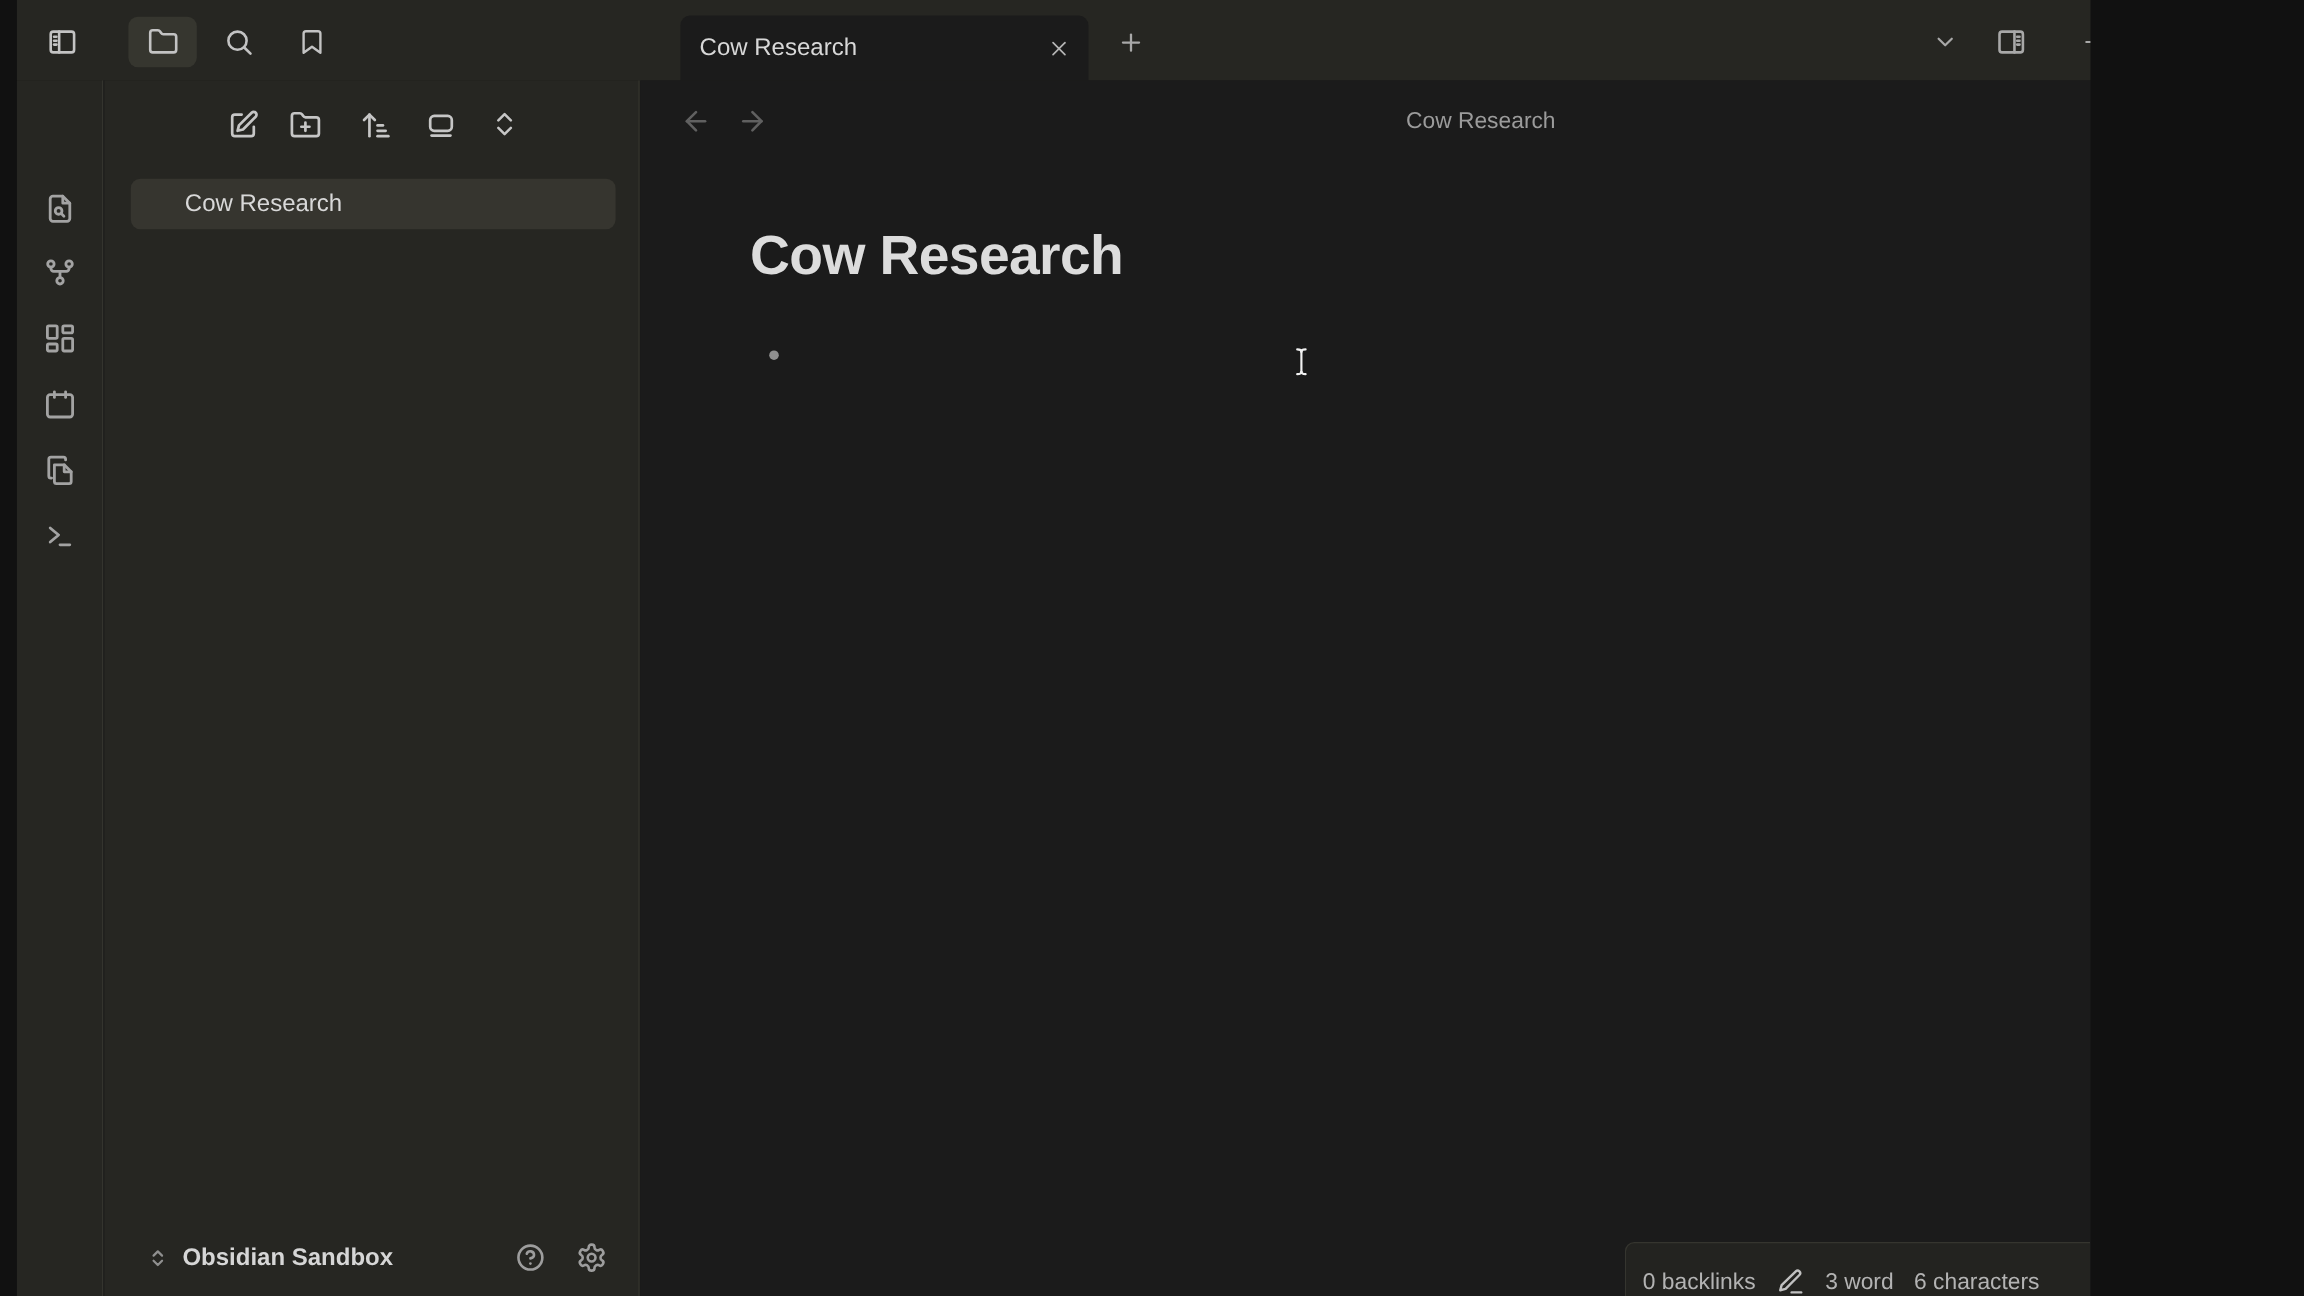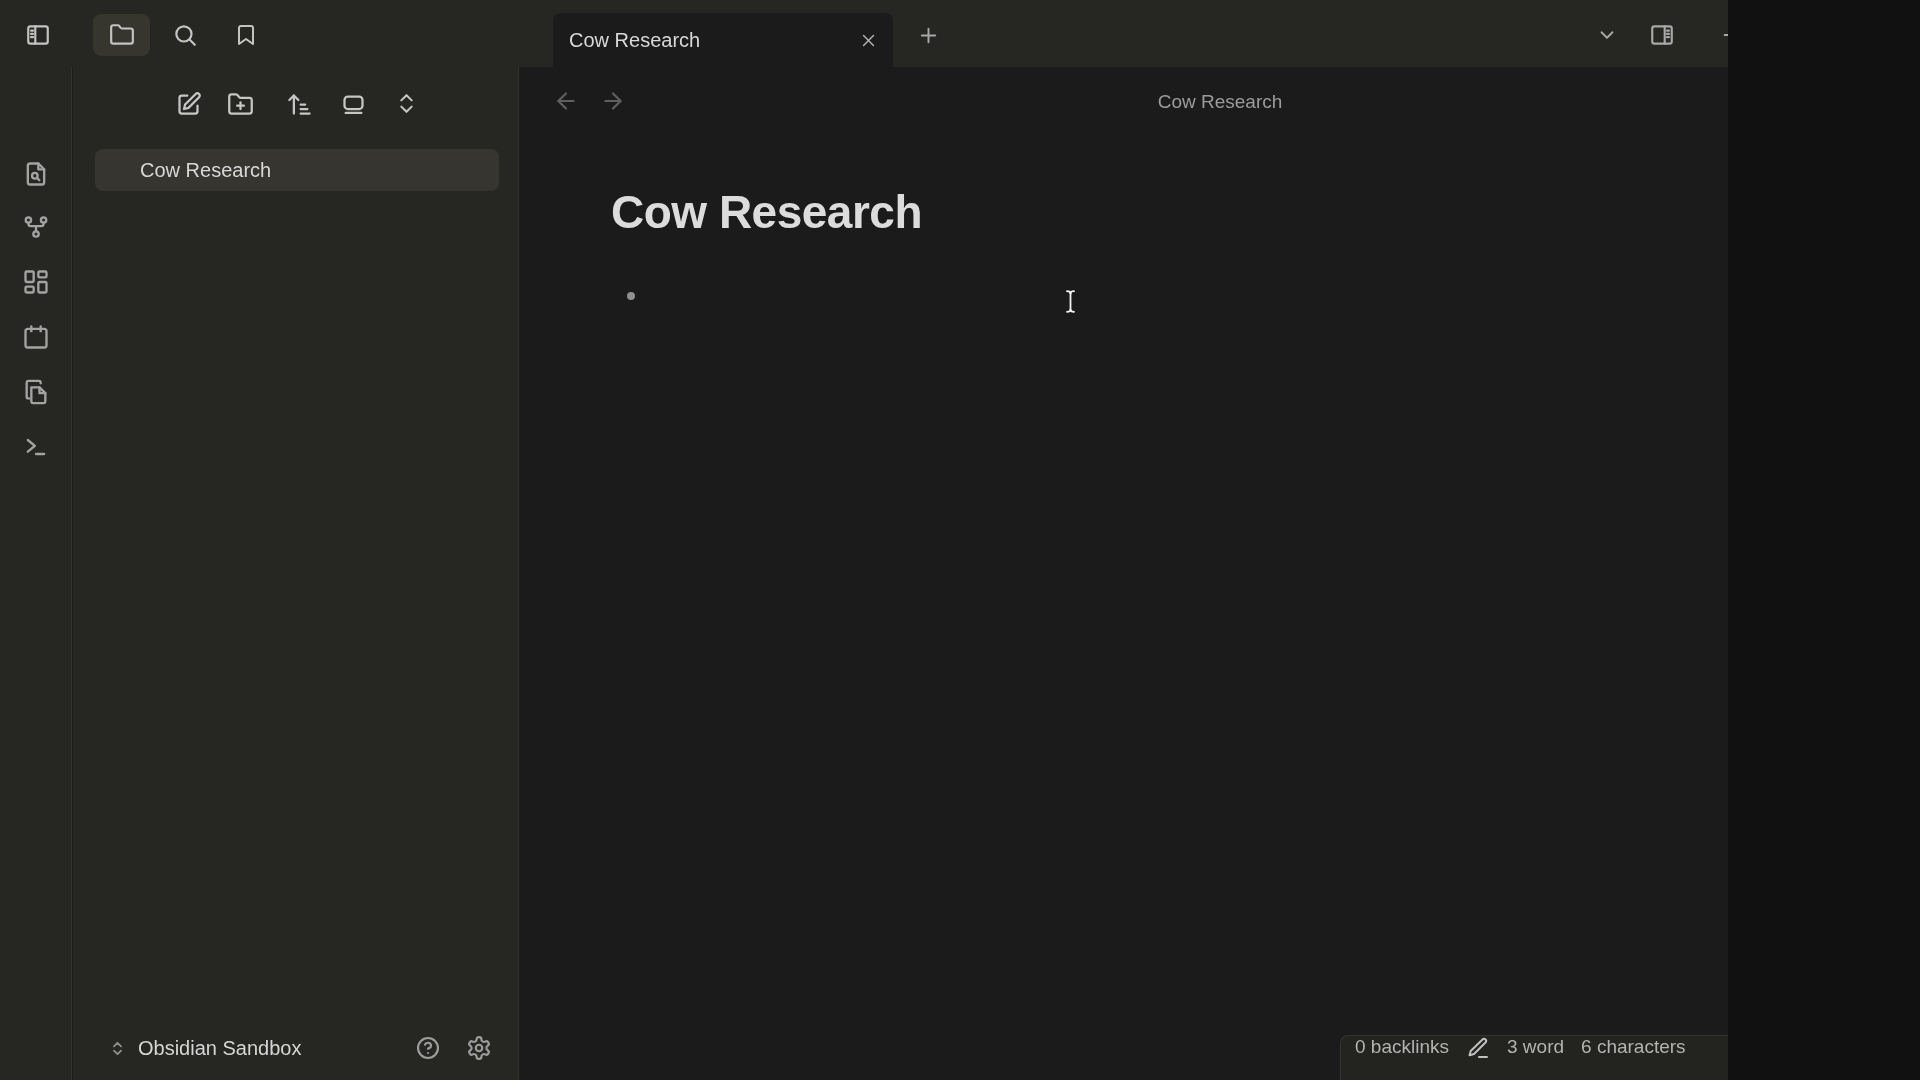--- a/index.html
+++ b/index.html
@@ -6,20 +6,21 @@
   html, body { background: #111; }
   body { font-family: "Liberation Sans", "DejaVu Sans", sans-serif; }
 
   #app {
     position: relative;
     width: 1728px;
     height: 1080px;
     background: #1b1b1b;
     overflow: hidden;
     color: #dadada;
+    margin-left: 14px;
     -webkit-font-smoothing: antialiased;
   }
 
   svg { display: block; }
   .ic { stroke: currentColor; fill: none; stroke-width: 2; stroke-linecap: round; stroke-linejoin: round; }
 
   
   .titlebar {
     position: absolute; left: 0; top: 0; width: 1920px; height: 67px;
     background: #262622;
@@ -69,21 +70,21 @@
     position: absolute; left: 22px; top: 82px; width: 404px; height: 42px;
     background: #36352f; border-radius: 8px;
     display: flex; align-items: center; padding-left: 45px;
     font-size: 20px; color: #d8d8d8; cursor: pointer;
   }
   .vault-row {
     position: absolute; left: 0; bottom: 8px; width: 446px; height: 48px;
     display: flex; align-items: center;
   }
   .vault-switch { margin-left: 36px; color: #8f8f8f; cursor: pointer; }
-  .vault-name { margin-left: 12px; font-size: 20px; font-weight: normal; color: #d6d6d6; cursor: pointer; }
+  .vault-name { margin-left: 12px; font-size: 20px; font-weight: bold; color: #d6d6d6; cursor: pointer; }
   .vault-help { position: absolute; left: 342px; top: 11px; color: #9d9d9d; cursor: pointer; }
   .vault-gear { position: absolute; left: 393px; top: 11px; color: #9d9d9d; cursor: pointer; }
 
   
   .main {
     position: absolute; left: 520px; top: 67px; width: 1400px; height: 1013px;
     background: #1b1b1b;
   }
   .view-header {
     position: absolute; left: 0; top: 0; width: 100%; height: 52px;
@@ -105,21 +106,21 @@
     border-radius: 50%; background: #8f8f8f;
   }
   .ibeam { position: absolute; left: 543px; top: 222px; color: #f2f2f2; }
 
   
   .statusbar {
     position: absolute; right: 0; bottom: 0; height: 45px; width: 388px;
     background: #232320;
     border-top: 1px solid #35352f; border-left: 1px solid #35352f;
     border-top-left-radius: 8px;
-    display: flex; align-items: flex-start;
+    display: flex; align-items: flex-end;
     padding: 0 22px 0 14px; gap: 17px;
     font-size: 19px; color: #b3b3b3; white-space: nowrap;
   }
   .status-item { cursor: default; }
   .status-item.link { cursor: pointer; }
   .status-icon { color: #c0c0c0; cursor: pointer; }
 </style>
 </head>
 <body>
 

